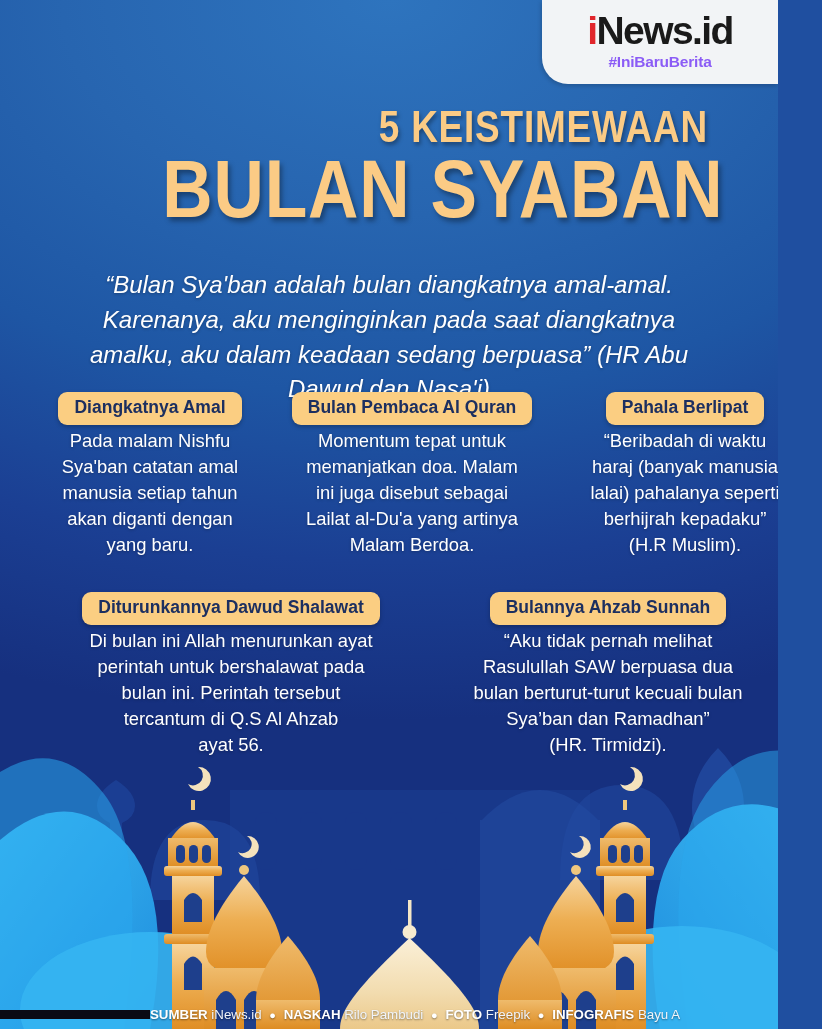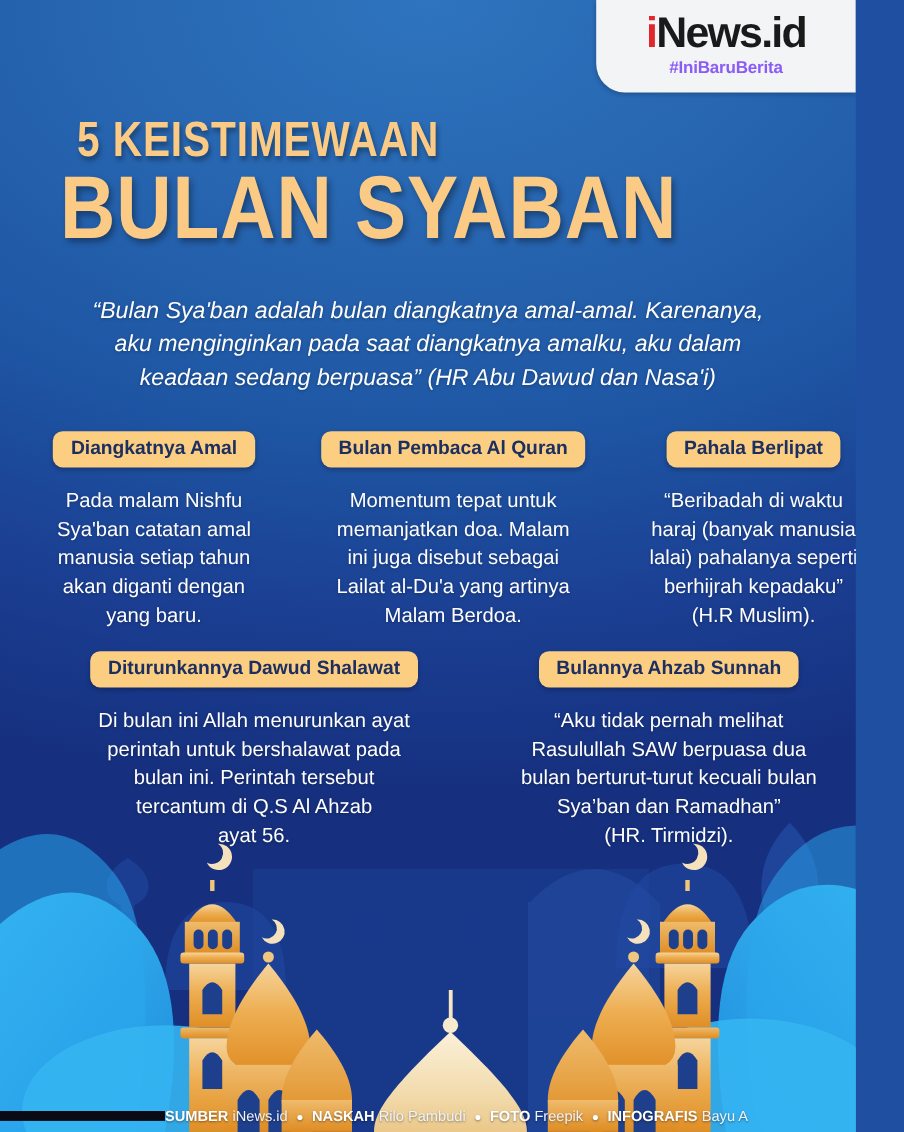--- a/index.html
+++ b/index.html
@@ -40,21 +40,21 @@
   #logo-wordmark .i { color:#E1262C; }
   #logo-tagline {
     font-size:15.5px; font-weight:bold;
     color:#8b5cf6; letter-spacing:-0.2px;
     margin-top:3px;
   }
 
   
   #title-block {
     position:absolute; top:104px; left:0; right:0;
-    text-align:left; z-index:30;
+    text-align:right; z-index:30;
   }
   #title-line-1 {
     font-size:45px; font-weight:bold;
     color:#FBCB85;
     letter-spacing:1px;
     line-height:1;
     transform:scaleX(.82);
     text-shadow:2px 3px 5px rgba(0,0,0,.35);
     white-space:nowrap;
   }
@@ -67,21 +67,21 @@
     transform:scaleX(.86);
     text-shadow:3px 4px 6px rgba(0,0,0,.35);
     white-space:nowrap;
   }
 
   
   #quote {
     position:absolute; top:268px; left:68px; right:68px;
     text-align:center;
     font-style:italic;
-    font-size:21px;
+    font-size:24px;
     line-height:1.45;
     color:#FFFFFF;
     text-shadow:0 1px 3px rgba(0,0,0,.3);
     z-index:30;
   }
 
   
   .card { position:absolute; z-index:30; text-align:center; }
   .pill {
     display:inline-block;
@@ -89,29 +89,29 @@
     color:#1C2F60;
     font-weight:bold;
     font-size:17.5px;
     padding:7px 16px 8px;
     border-radius:9px;
     line-height:1;
     white-space:nowrap;
     box-shadow:0 2px 4px rgba(0,0,0,.25);
   }
   .body-text {
-    margin-top:17px;
+    margin-top:3px;
     color:#FFFFFF;
     font-size:18.4px;
     line-height:1.42;
     text-shadow:0 1px 3px rgba(0,0,0,.28);
     white-space:pre-line;
   }
 
-  #card-1 { top:392px; left:14px;  width:252px; }
+  #card-1 { top:392px; left:24px;  width:252px; }
   #card-2 { top:392px; left:272px; width:280px; }
   #card-3 { top:392px; left:560px; width:250px; }
   #card-4 { top:592px; left:42px;  width:378px; }
   #card-5 { top:592px; left:424px; width:368px; }
 
   
   #footer {
     position:absolute; bottom:0; left:0; right:0;
     height:30px;
     display:flex; align-items:center;

